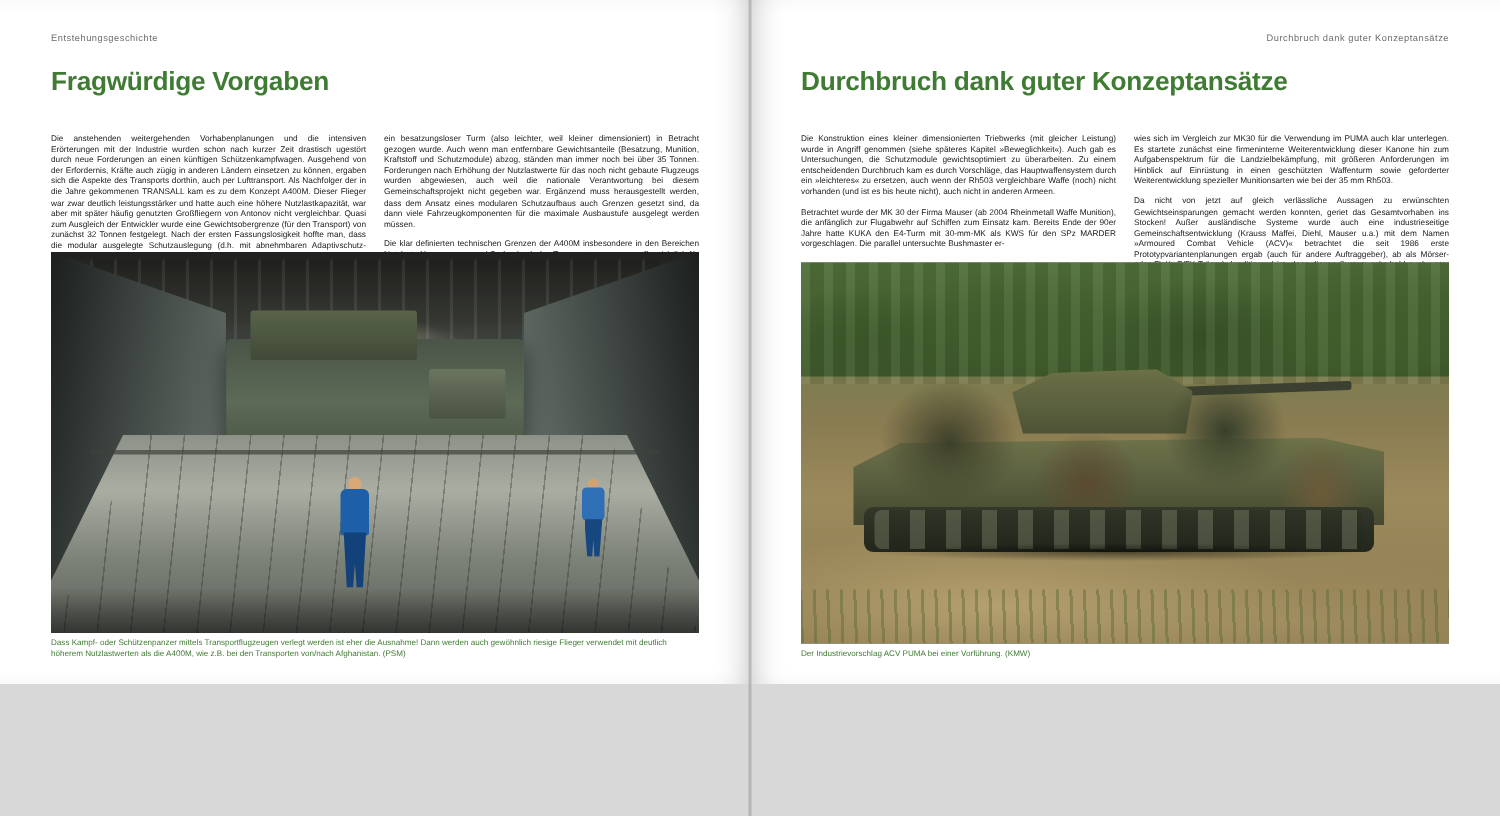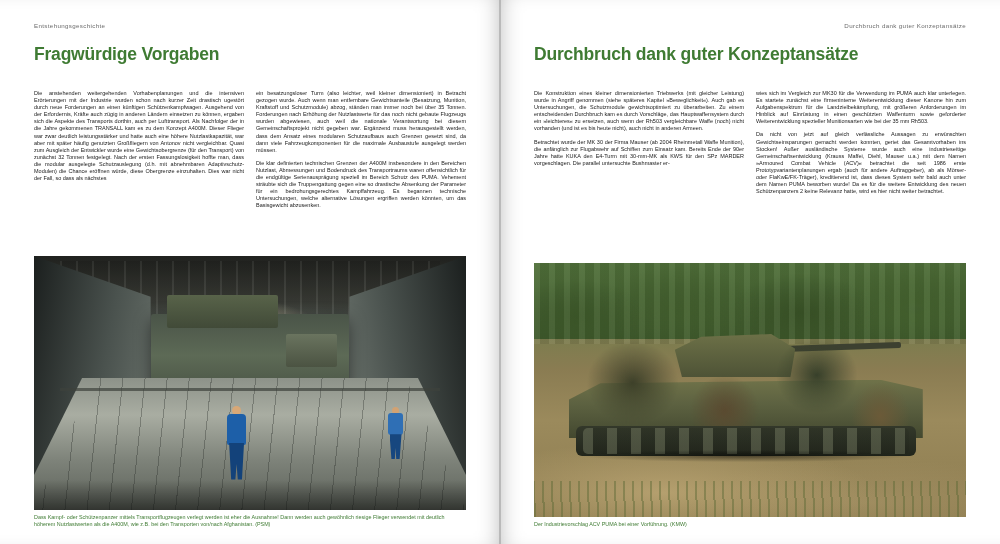--- a/index.html
+++ b/index.html
@@ -15,21 +15,21 @@
   }
   .spread {
     position: relative;
     width: 1000px;
     height: 544px;
     display: flex;
   }
   .page {
     position: relative;
     width: 500px;
-    height: 544px;
+    height: 456px;
     background: #ffffff;
     box-sizing: border-box;
     padding: 22px 34px 16px 34px;
   }
   .page.left {
     box-shadow: inset -14px 0 22px -14px rgba(0,0,0,0.28);
   }
   .page.right {
     box-shadow: inset 14px 0 22px -14px rgba(0,0,0,0.28);
   }

